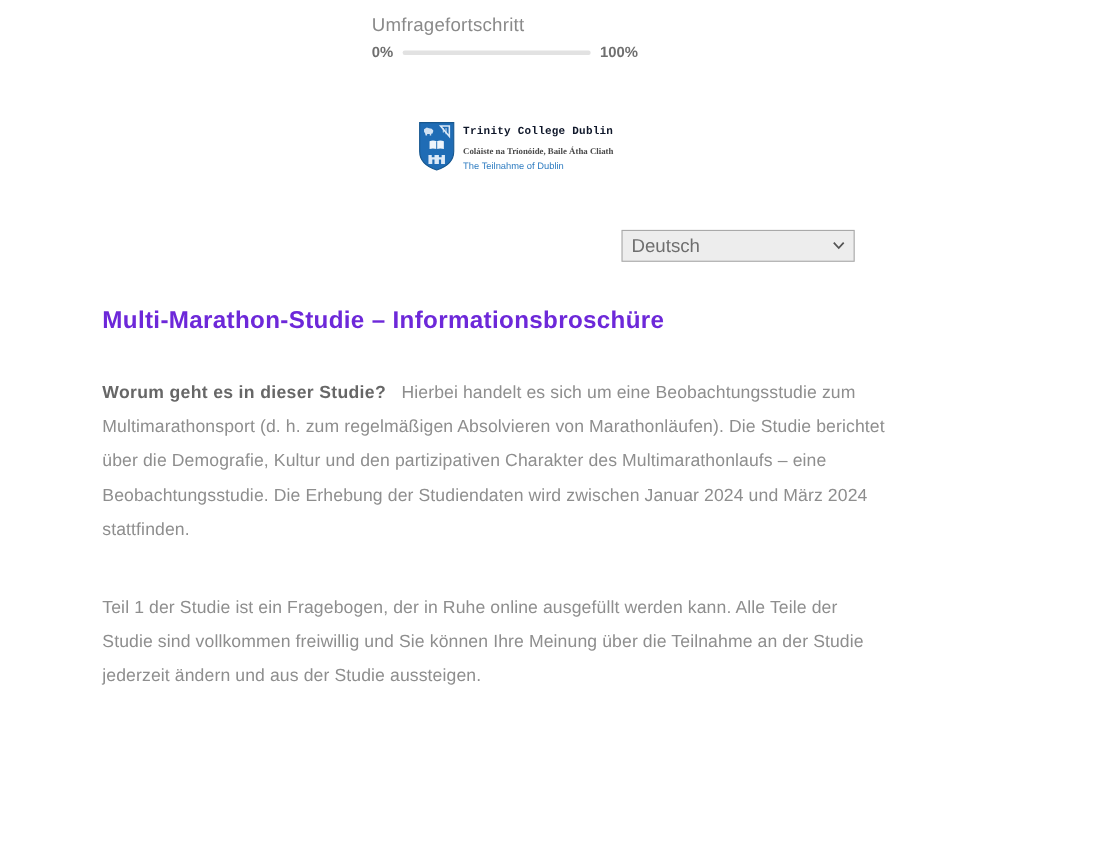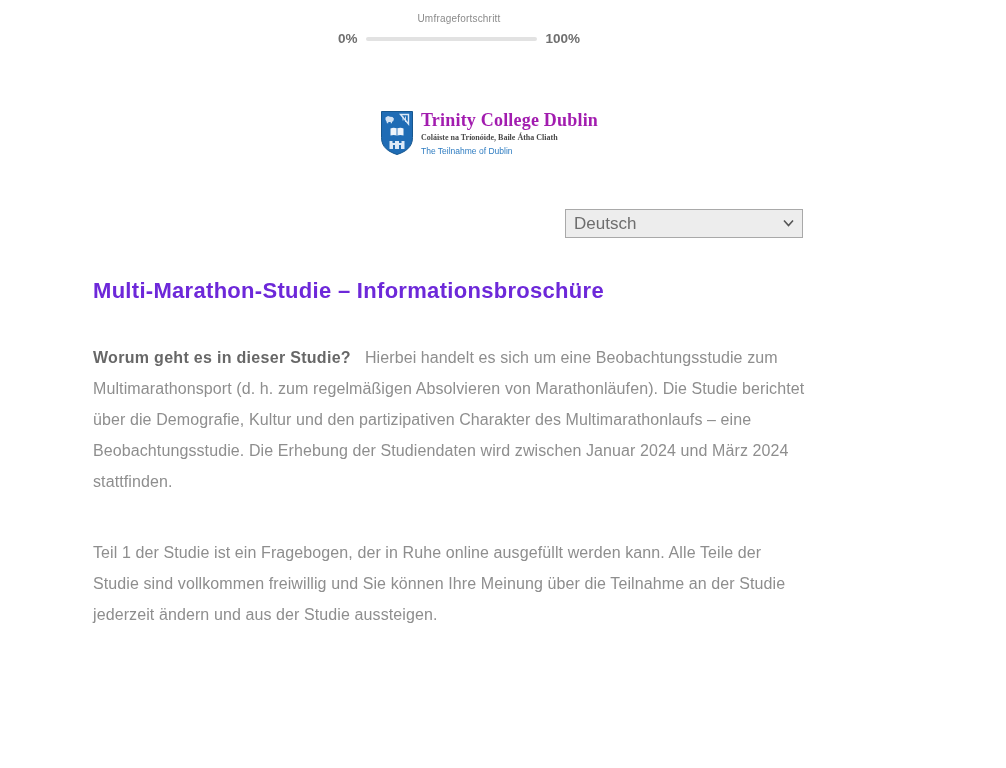--- a/index.html
+++ b/index.html
@@ -14,22 +14,21 @@
   }
 
   
   .progress-widget {
     position: absolute;
     left: 338px;
     top: 13px;
     width: 242px;
   }
   .progress-title {
-    text-align: center;
-    font-size: 10px;
+    font-size: 17px;
     letter-spacing: 0.2px;
     color: #8a8a8a;
     margin-bottom: 7px;
   }
   .progress-row {
     display: flex;
     align-items: center;
   }
   .pct {
     font-size: 13.5px;
@@ -56,24 +55,24 @@
   .logo {
     position: absolute;
     left: 380px;
     top: 110px;
     display: flex;
     align-items: flex-start;
   }
   .logo-shield { display: block; }
   .logo-text { margin-left: 7px; padding-top: 3px; }
   .logo-line1 {
-    font-family: Liberation Serif, serif;
+    font-family: Liberation Mono, monospace;
     font-weight: bold;
-    font-size: 18px;
-    color: #a21caf;
+    font-size: 10px;
+    color: #0f172a;
     letter-spacing: 0.2px;
     line-height: 15px;
   }
   .logo-line2 {
     font-family: Liberation Serif, serif;
     font-weight: bold;
     font-size: 8px;
     color: #4a4a4a;
     line-height: 10px;
     margin-top: 5px;
@@ -83,21 +82,21 @@
     color: #2e7cc1;
     line-height: 10px;
     margin-top: 3px;
   }
 
   
   .lang-wrap {
     position: absolute;
     left: 565px;
     top: 209px;
-    width: 238px;
+    width: 212px;
     height: 29px;
   }
   .lang-wrap select {
     appearance: none;
     -webkit-appearance: none;
     width: 100%;
     height: 100%;
     background: #ededed;
     border: 1px solid #a9a9a9;
     border-radius: 0;

